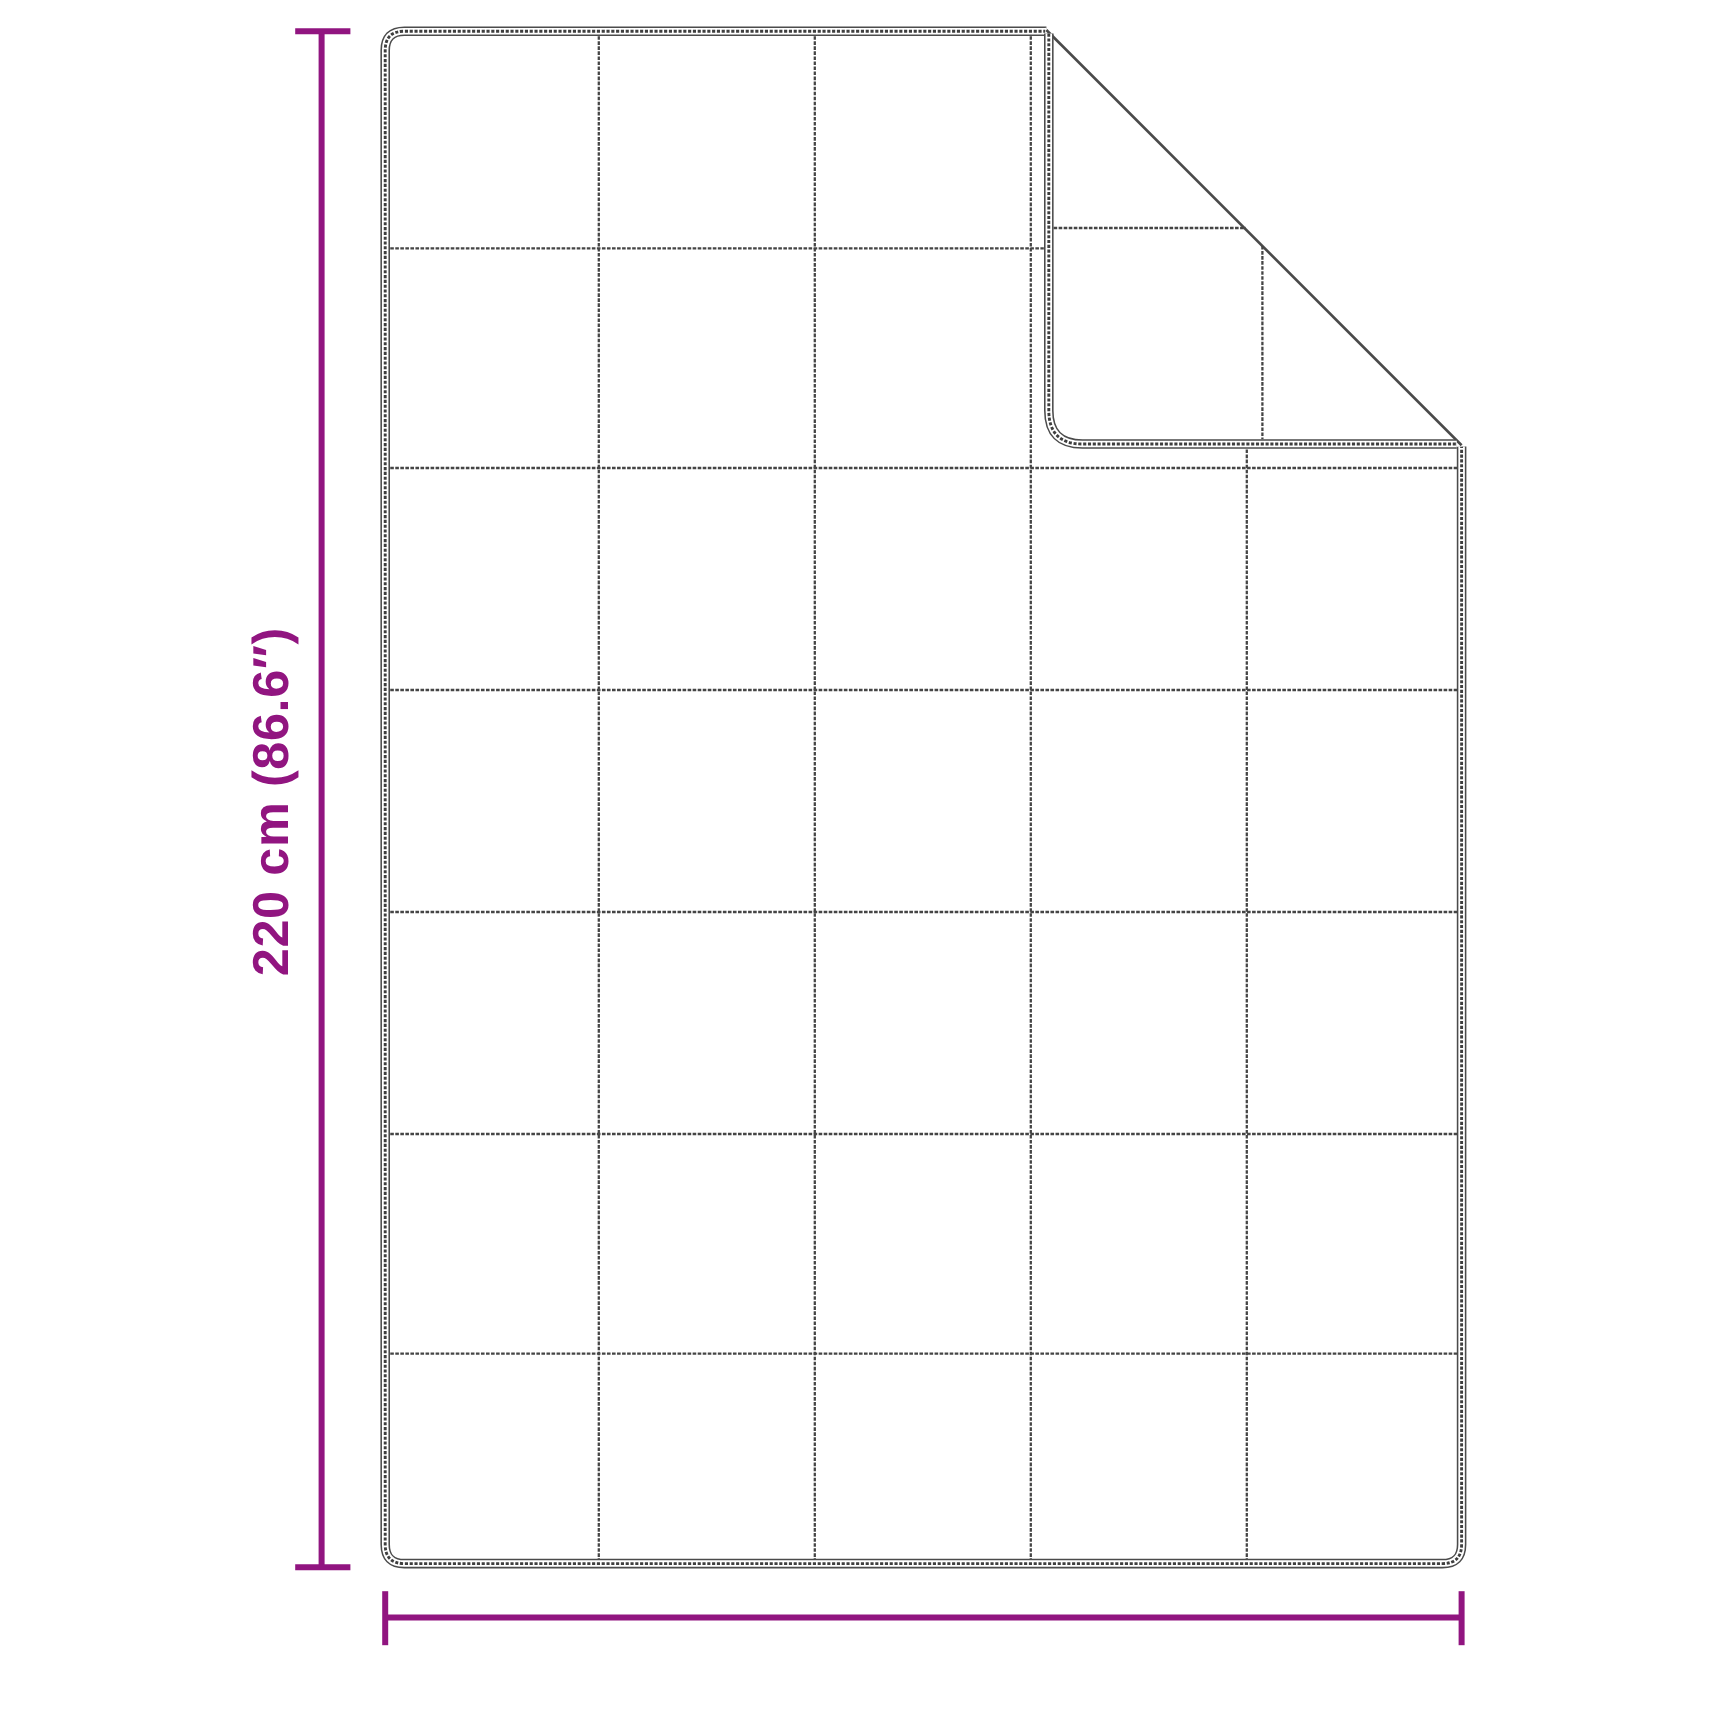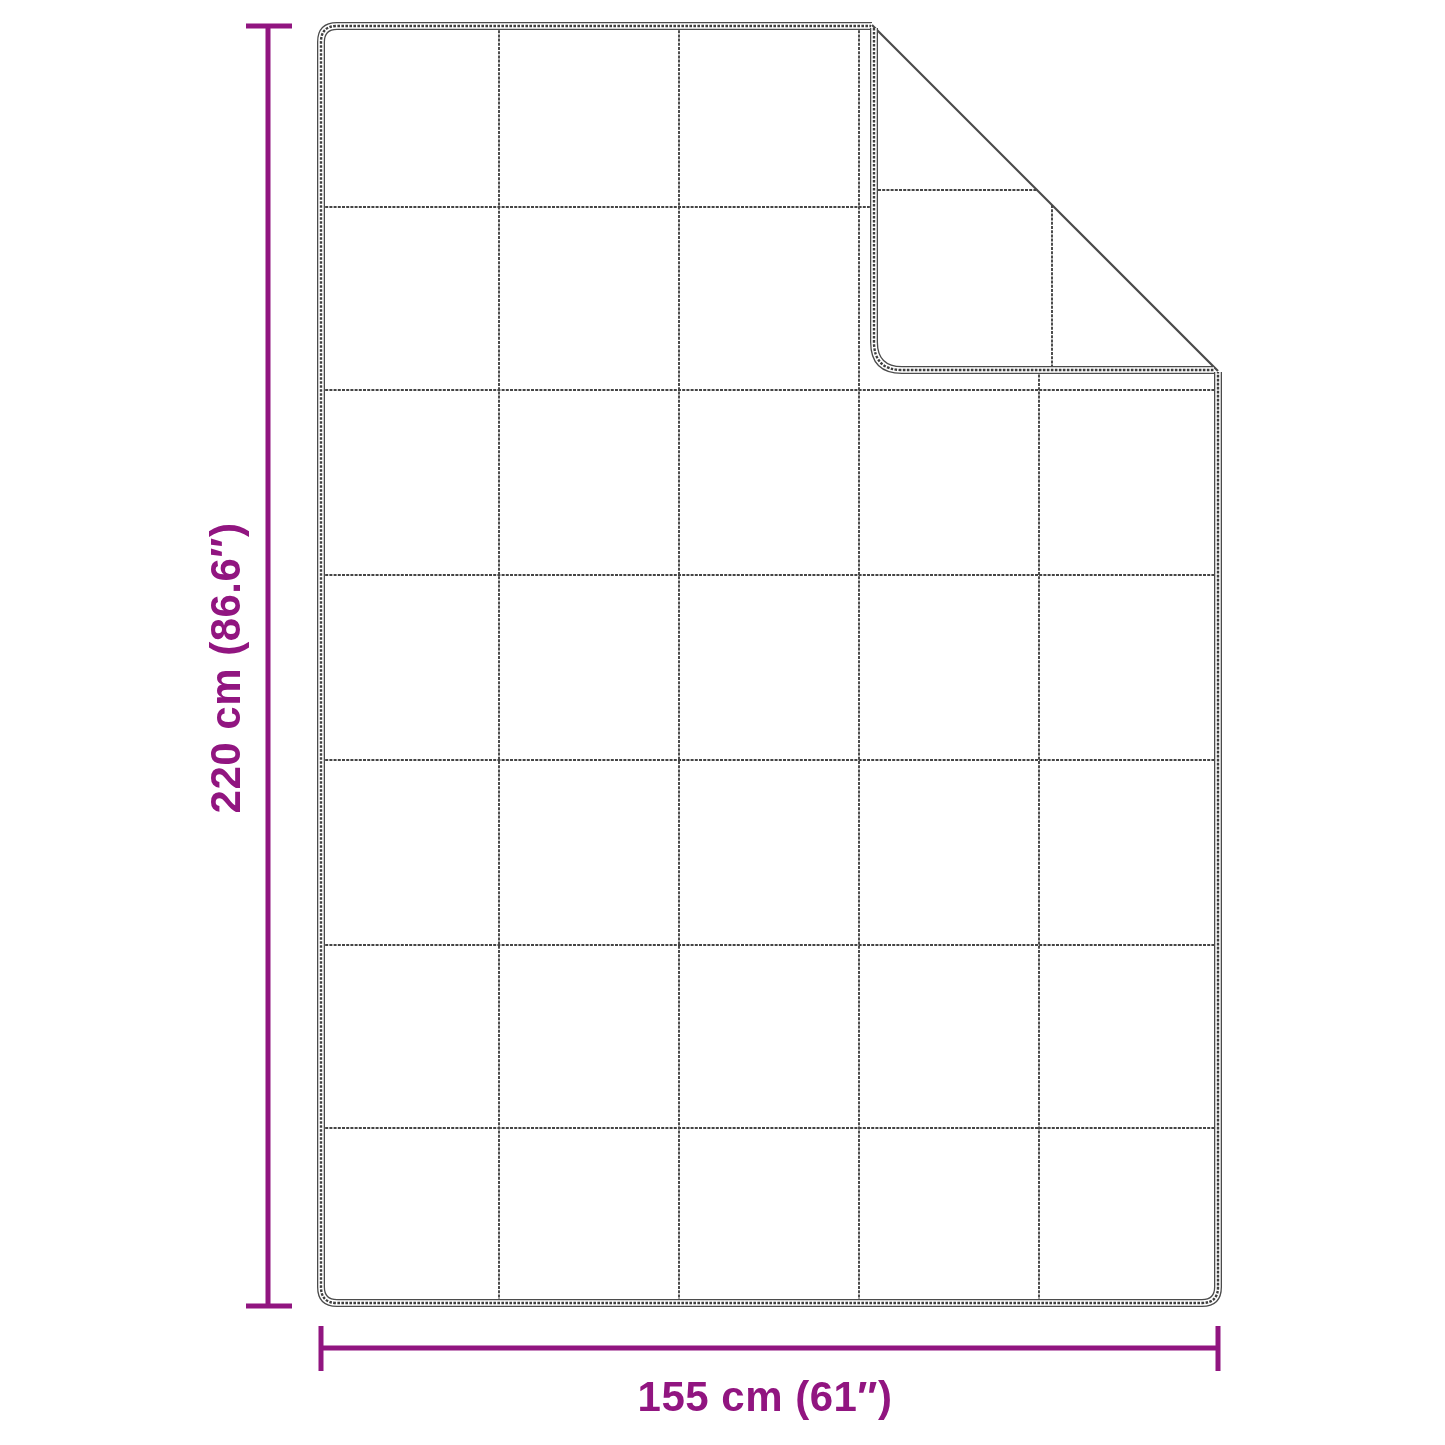--- a/index.html
+++ b/index.html
@@ -105,15 +105,14 @@
 
     <g stroke="#911580" stroke-width="5" fill="none">
       <line x1="321" y1="1348" x2="1218" y2="1348"></line>
       <line x1="321" y1="1326" x2="321" y2="1371"></line>
       <line x1="1218" y1="1326" x2="1218" y2="1371"></line>
     </g>
   </svg>
 
   <div class="dim-label vertical">220 cm (86.6″)</div>
 
-  <div class="dim-label horizontal">155 cm (61″)</div>
 
 </div>
 
 </body></html>

